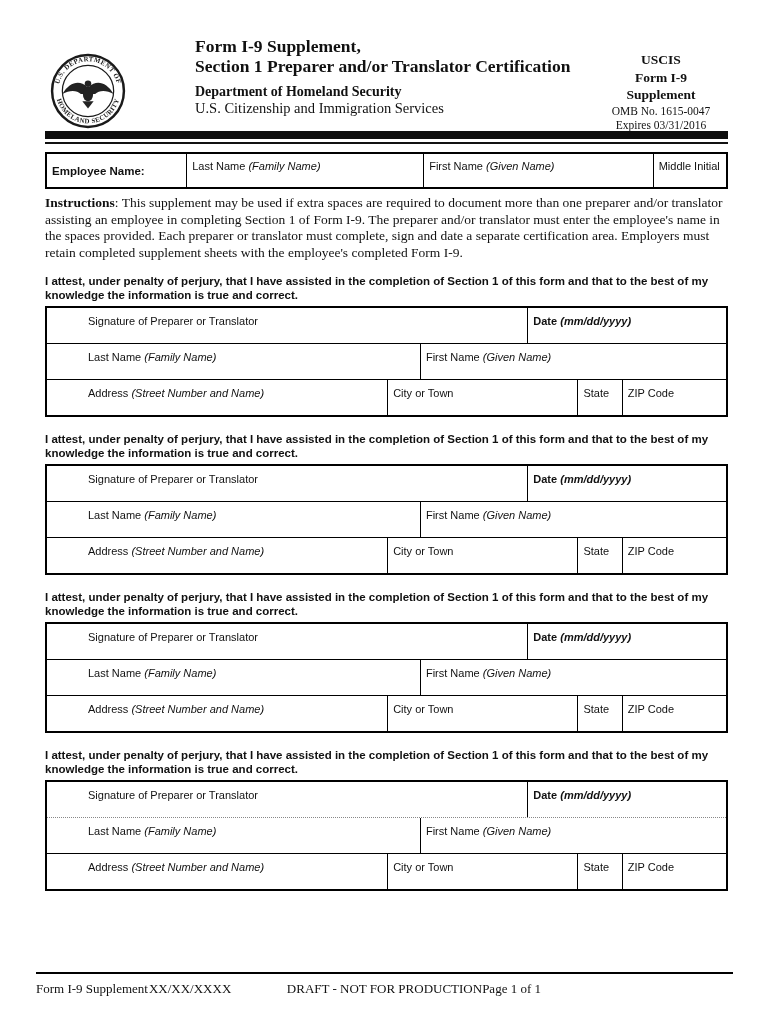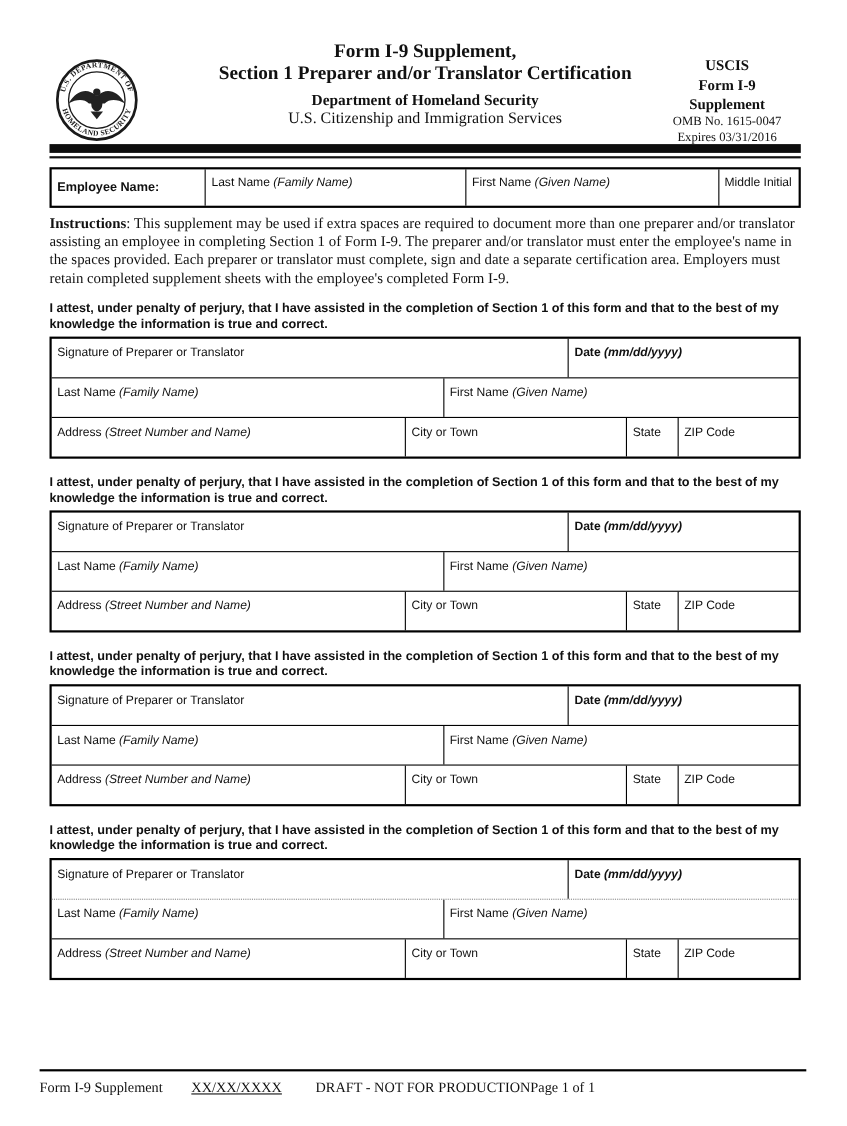--- a/index.html
+++ b/index.html
@@ -10,21 +10,21 @@
     overflow: hidden;
     font-family: "Liberation Sans", sans-serif;
     color: #111;
     margin: 0 auto;
   }
   .content { position: absolute; left: 45px; right: 42px; top: 0; }
 
   
   .header { position: relative; height: 94px; margin-top: 30px; }
   .seal { position: absolute; left: 4px; top: 22px; width: 78px; height: 78px; }
-  .titles { text-align: center; padding: 6px 150px 0 150px; font-family: "Liberation Serif", serif; }
+  .titles { text-align: left; padding: 6px 150px 0 150px; font-family: "Liberation Serif", serif; }
   .title-main { font-size: 17.5px; font-weight: bold; line-height: 20px; }
   .agency { font-size: 14px; font-weight: bold; margin-top: 8px; line-height: 16px; }
   .agency-sub { font-size: 14.5px; line-height: 17px; }
   .form-box { position: absolute; right: -4px; top: 21px; width: 142px; text-align: center;
               font-family: "Liberation Serif", serif; }
   .form-box .big { font-size: 13.5px; font-weight: bold; line-height: 17.5px; }
   .form-box .small { font-size: 11.5px; line-height: 14px; }
 
   .rule-thick { height: 8px; background: #0d0d0d; margin-top: 7px; }
   .rule-thin  { border-top: 2px solid #111; margin-top: 3px; }
@@ -50,21 +50,21 @@
   .instructions b { font-weight: bold; }
 
   
   .cert-block { margin-top: 13px; }
   .cert-block + .cert-block { margin-top: 15px; }
   .attest {
     margin: 0 0 4px 0;
     font-size: 11.5px; line-height: 14px; font-weight: bold;
   }
   .cert-table { border: 2px solid #000; }
-  .cert-row { display: flex; height: 35px; }
+  .cert-row { display: flex; height: 35px; padding-left: 36px; }
   .cert-row + .cert-row { border-top: 1.5px solid #000; }
   .cert-table .cell { box-sizing: border-box; padding: 3px 5px; overflow: hidden; }
   .cert-table .cell + .cell { border-left: 1.5px solid #000; }
   .c-sig  { width: 69.1%; }
   .c-date { width: 30.9%; font-weight: bold; }
   .c-last { width: 52.4%; }
   .c-first{ width: 47.6%; }
   .c-addr { width: 47.3%; }
   .c-city { width: 29.6%; }
   .c-state{ width: 6.9%; }
@@ -74,21 +74,21 @@
 
   
   .footer {
     position: absolute; left: 36px; right: 37px; top: 972px;
     border-top: 2.5px solid #000;
     padding-top: 7px;
     display: flex; align-items: baseline;
     font-family: "Liberation Serif", serif; font-size: 13px;
   }
   .footer .f-left { flex: 1; text-align: left; }
-  .footer .f-date { margin-left: 26px; text-decoration: underline; }
+  .footer .f-date { margin-left: 1px; }
   .footer .f-center { flex: 0 0 auto; text-align: center; font-weight: normal; }
   .footer .f-right { flex: 1; text-align: left; }
 </style>
 </head>
 <body>
 
 <div class="page">
   <div class="content">
 
     <div class="header">

